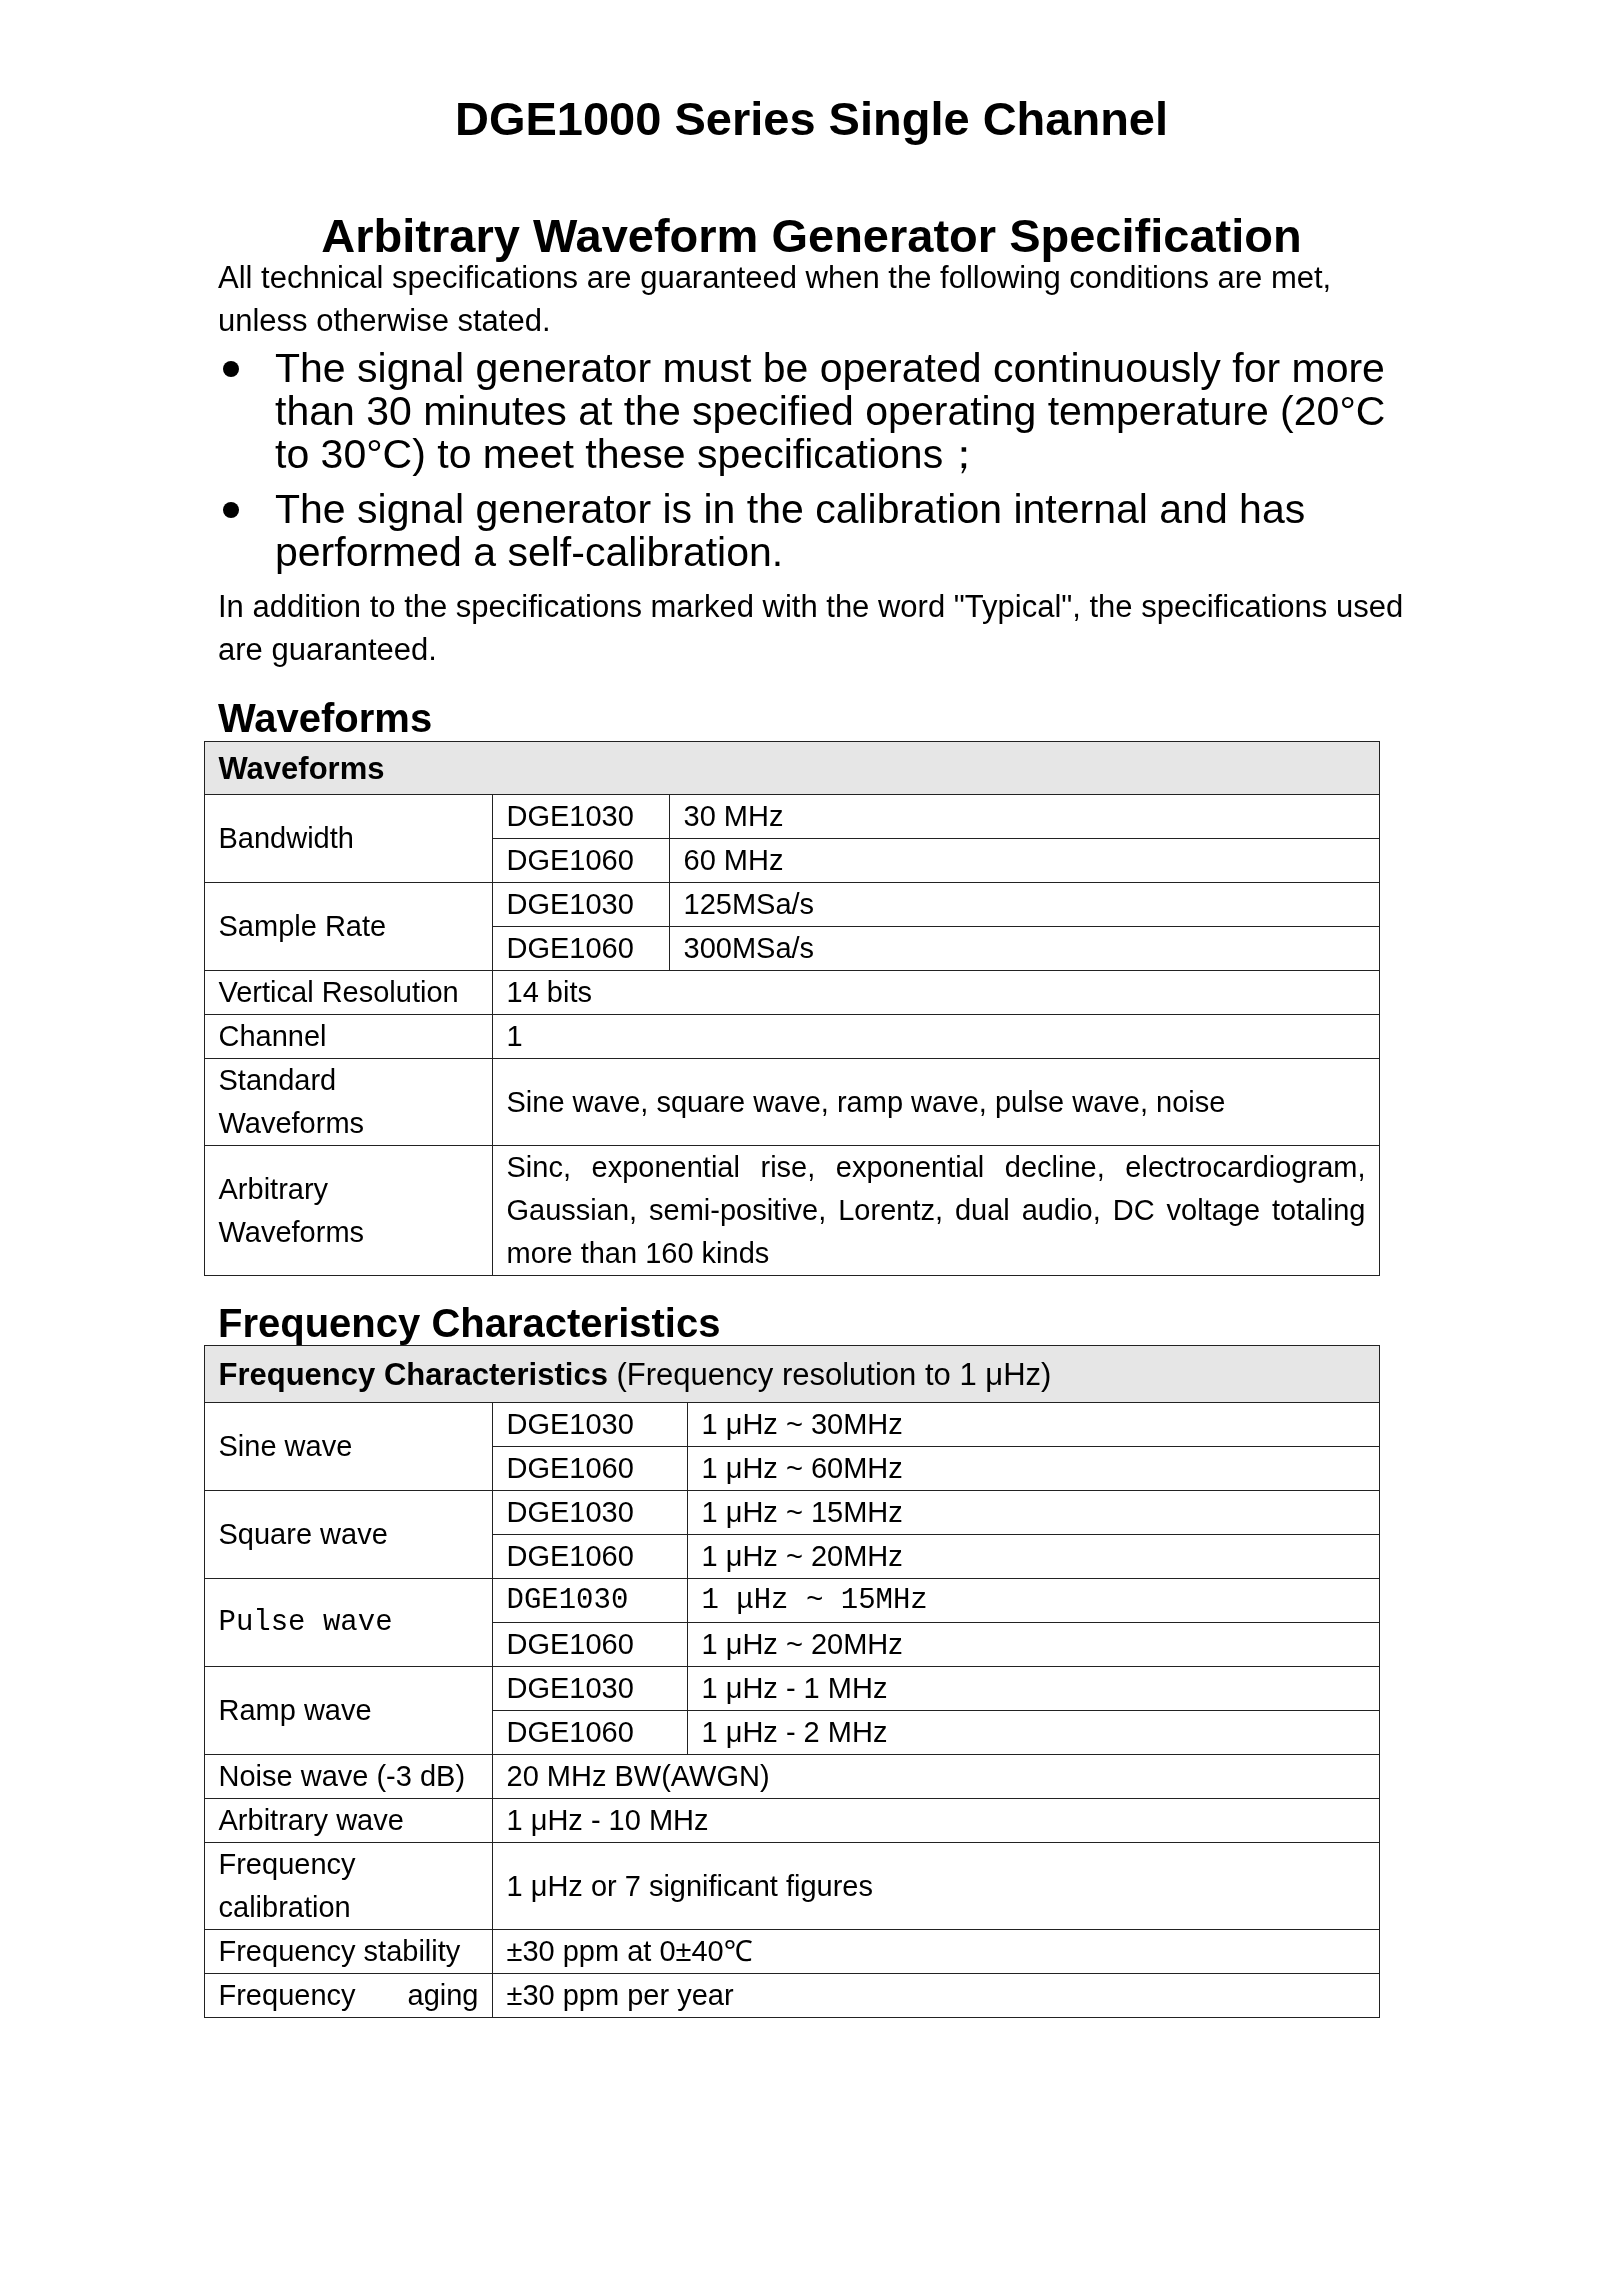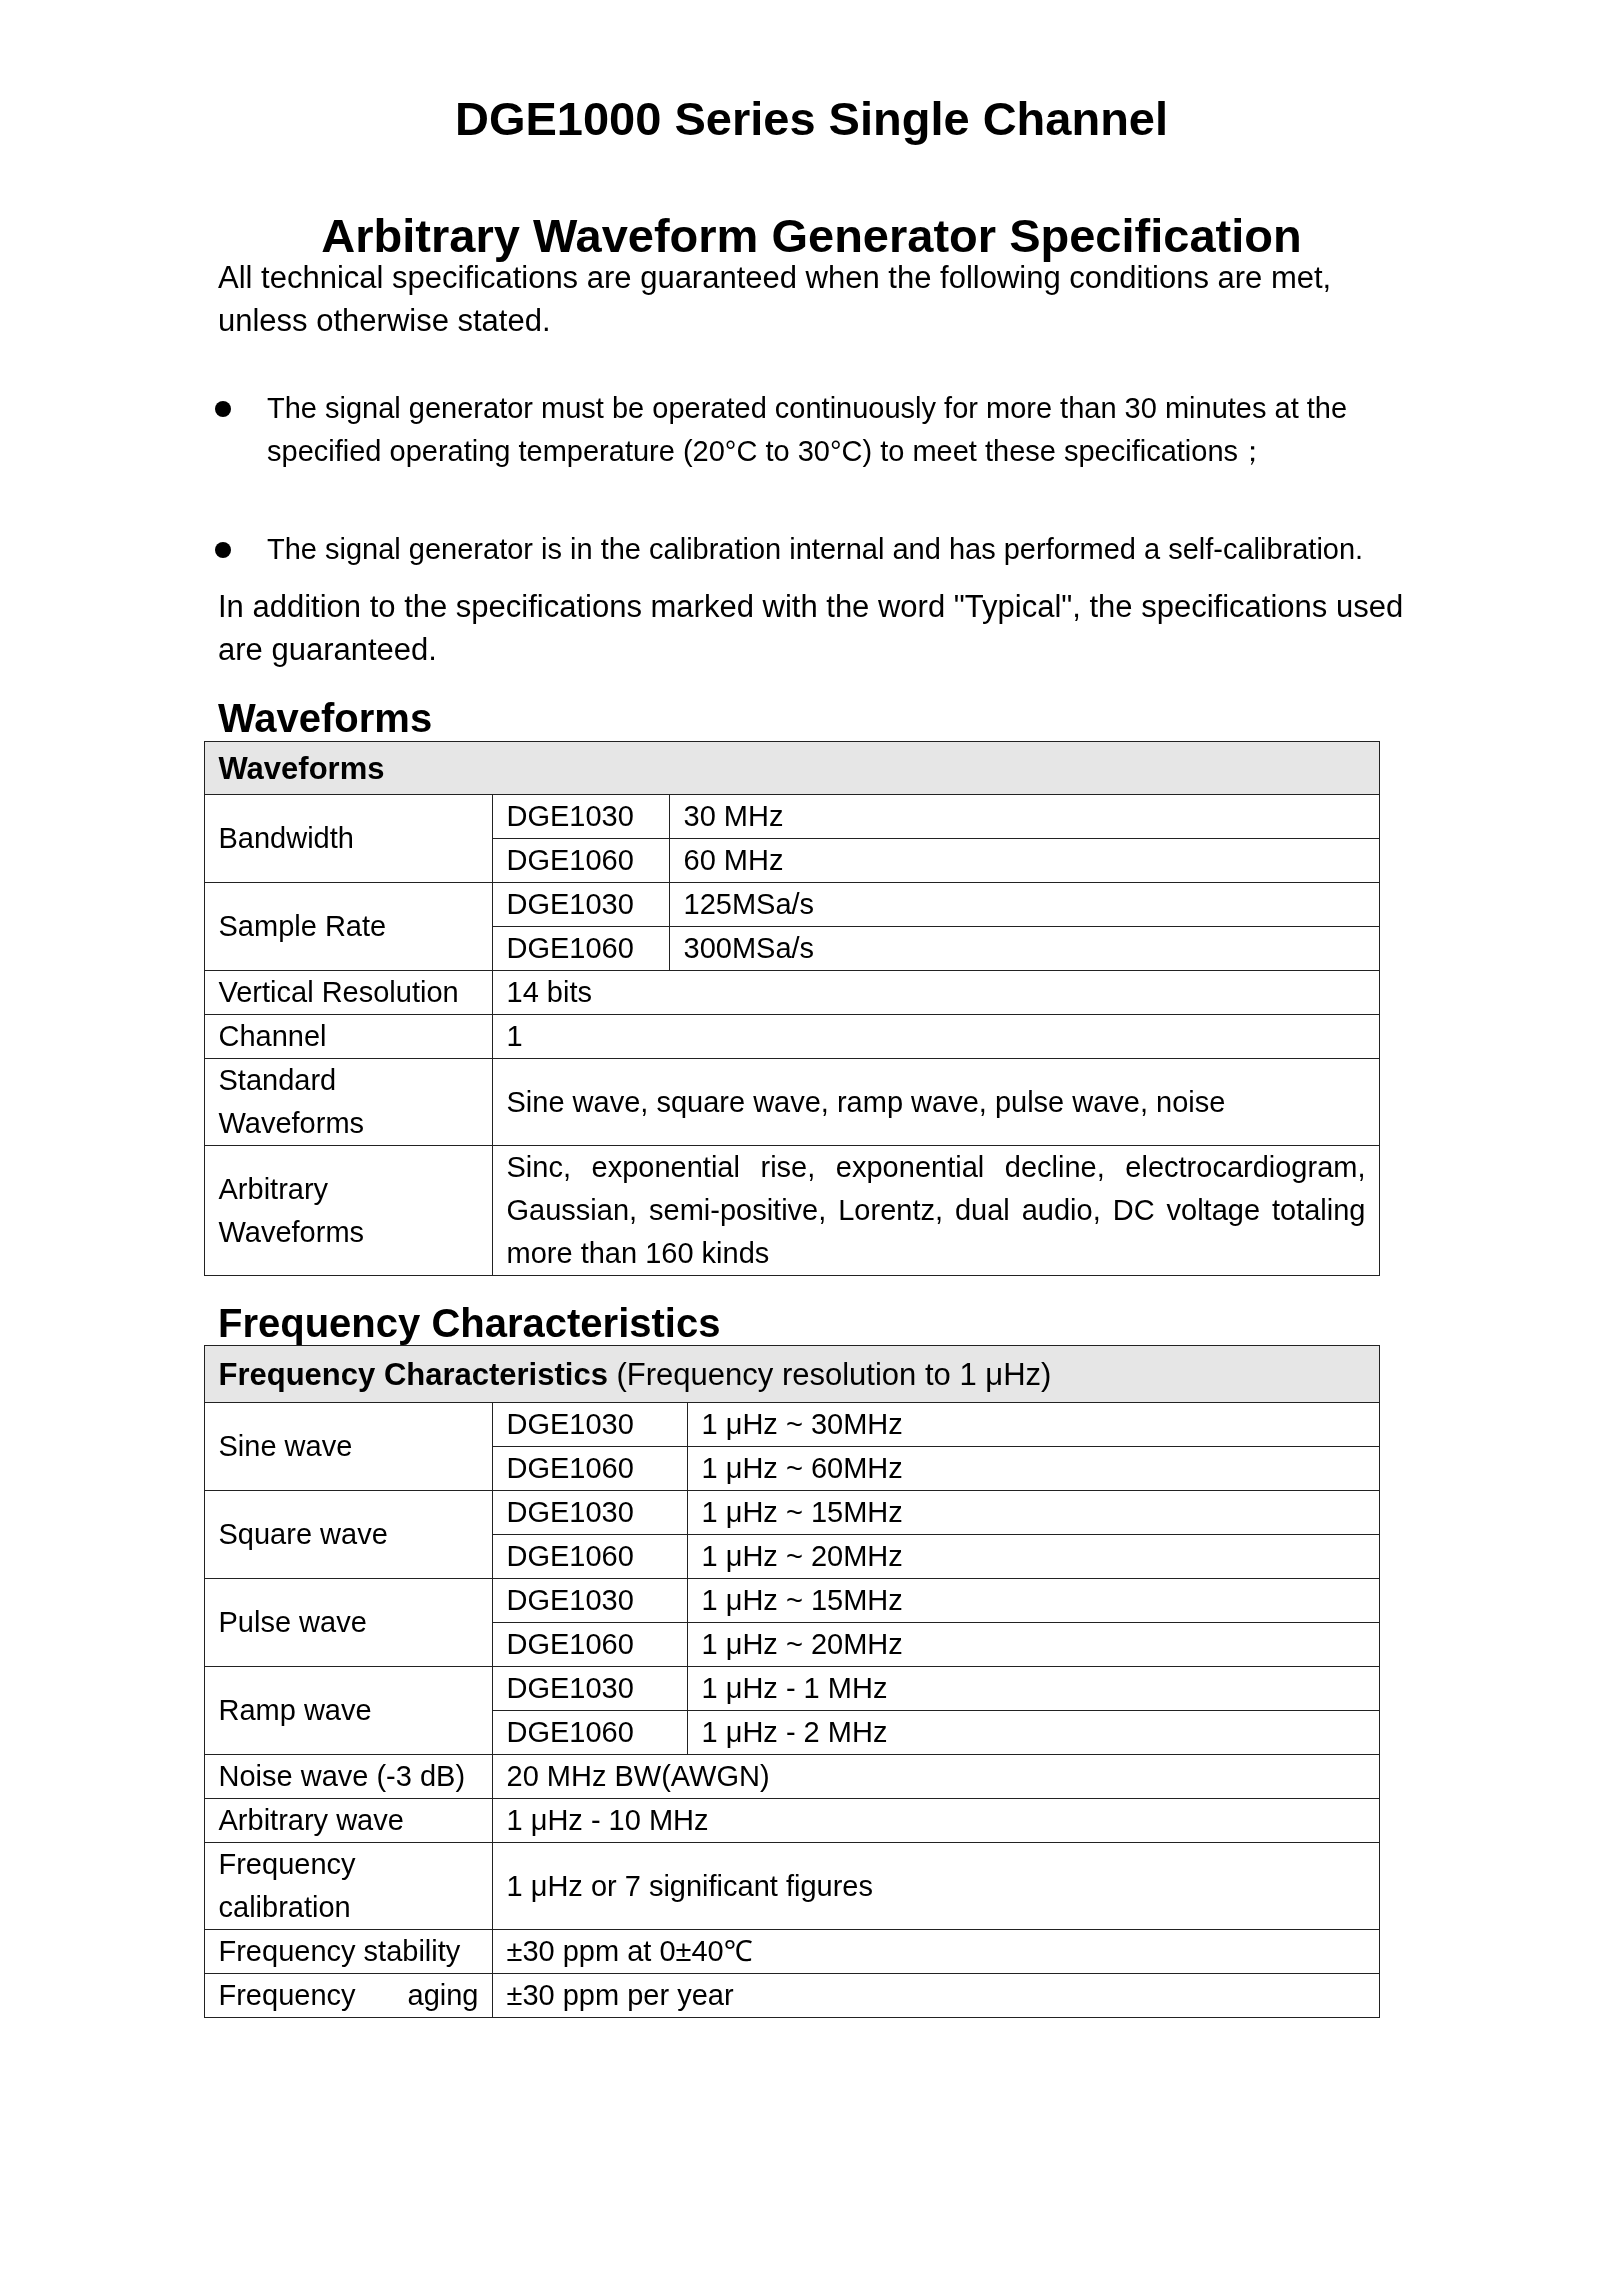--- a/index.html
+++ b/index.html
@@ -3,21 +3,21 @@
 <meta charset="utf-8">
 <style>
   html, body { margin: 0; padding: 0; background: #ffffff; }
   body { width: 1623px; height: 2295px; position: relative; overflow: hidden;
          font-family: "Liberation Sans", sans-serif; color: #000; }
   .title { position: absolute; left: 0; width: 1623px; text-align: center;
            font-weight: bold; font-size: 47px; line-height: 1; }
   .t1 { top: 95px; }
   .t2 { top: 172px; margin-top: 40px; }
   .para { position: absolute; left: 218px; width: 1201px; font-size: 31px; line-height: 43px; }
-  .bullet { position: absolute; left: 210px; width: 1201px; font-size: 29px; line-height: 43px; margin-top: 40px; }
+  .bullet { position: absolute; left: 218px; width: 1201px; font-size: 41px; line-height: 43px; }
   .bullet .dot { position: absolute; left: 5px; top: 14.4px; width: 16px; height: 16px; border-radius: 50%; background: #000; }
   .bullet .btxt { margin-left: 57px; display: block; }
   .h2 { position: absolute; left: 218px; font-size: 40px; font-weight: bold; line-height: 1; }
   table.spec { position: absolute; left: 204px; width: 1176px; border-collapse: collapse; font-size: 29px; }
   table.spec td { border: 1.7px solid #222; padding: 0 13.5px; vertical-align: middle; line-height: 43px; }
   table.spec td.hdr { background: #e6e6e6; font-weight: bold; font-size: 31px; }
   table.spec td.hdr .norm { font-weight: normal; }
   table.spec td.c1 { width: 260px; }
   .just { text-align: justify; text-align-last: left; }
   .justall { text-align: justify; text-align-last: justify; }
@@ -112,21 +112,21 @@
   </tr>
   <tr style="height:44px;">
     <td class="c1" rowspan="2">Square wave</td>
     <td>DGE1030</td>
     <td>1 μHz ~ 15MHz</td>
   </tr>
   <tr style="height:44px;">
     <td>DGE1060</td>
     <td>1 μHz ~ 20MHz</td>
   </tr>
-  <tr style="height:44px;">
+  <tr style="height:44px;font-family:Liberation Mono, monospace;">
     <td class="c1" rowspan="2">Pulse wave</td>
     <td>DGE1030</td>
     <td>1 μHz ~ 15MHz</td>
   </tr>
   <tr style="height:44px;">
     <td>DGE1060</td>
     <td>1 μHz ~ 20MHz</td>
   </tr>
   <tr style="height:44px;margin-top:20px;">
     <td class="c1" rowspan="2">Ramp wave</td>

